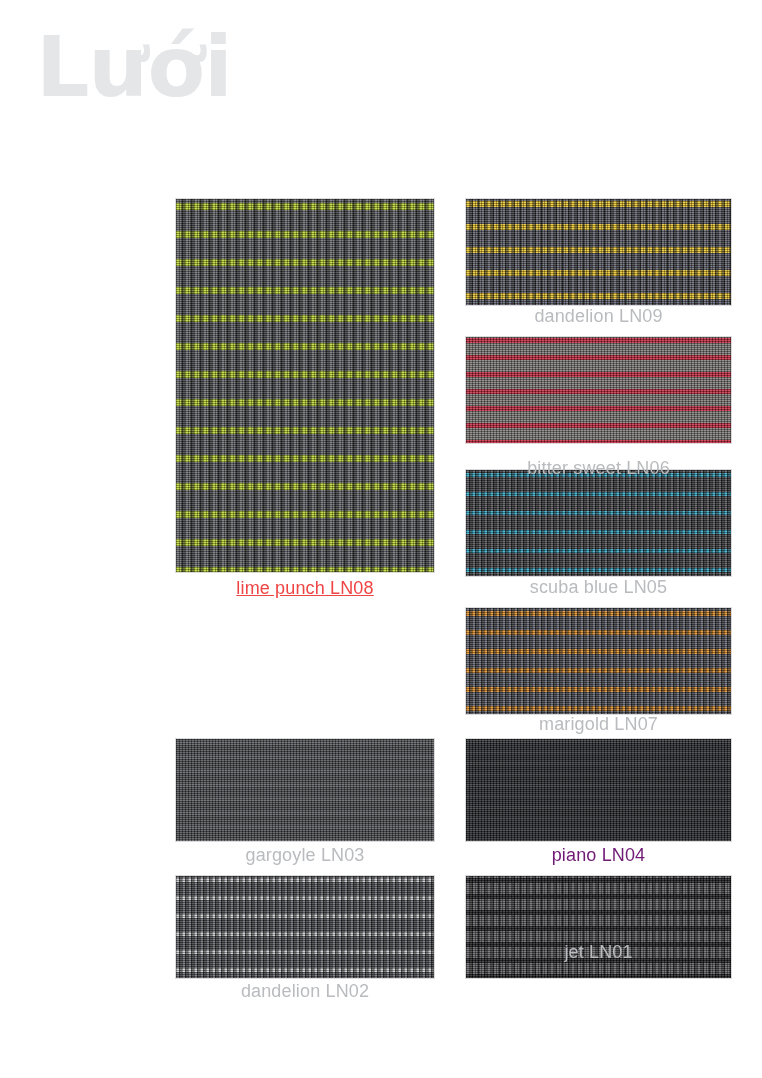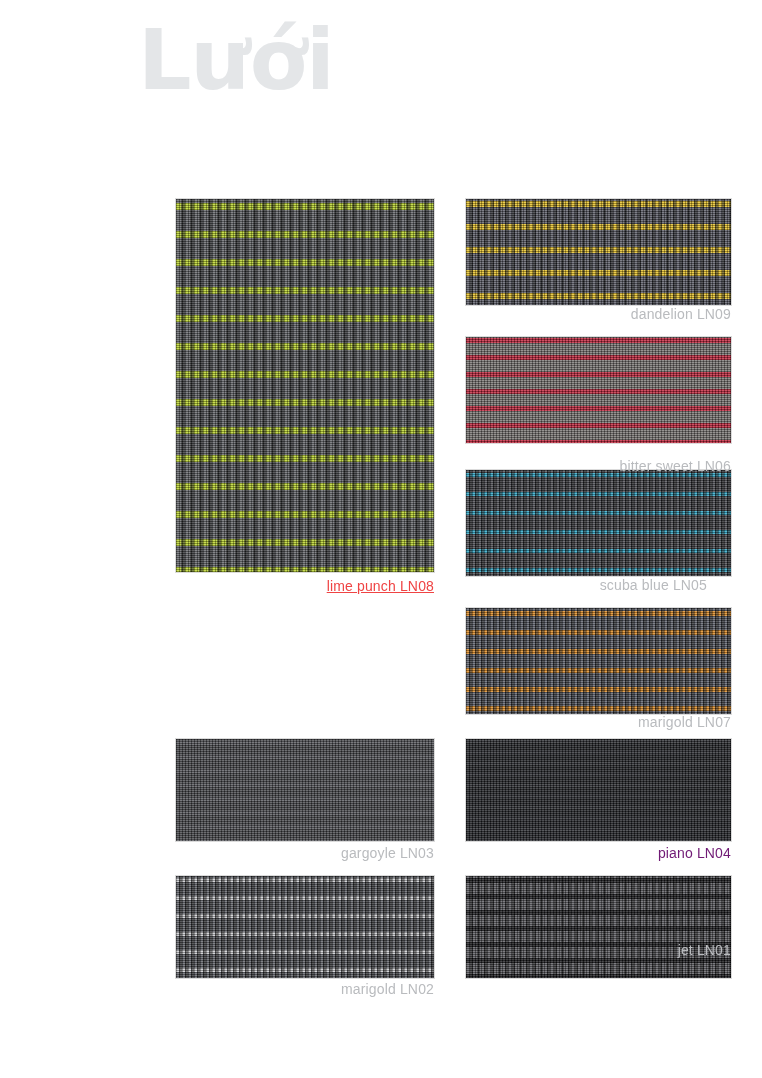--- a/index.html
+++ b/index.html
@@ -12,25 +12,24 @@
     height: 1078px;
     position: relative;
     font-family: "Liberation Sans", sans-serif;
     overflow: hidden;
   }
 
   
   #title-block {
     position: absolute;
     left: 36px;
-    top: 22px;
+    top: 29px;
     width: 400px;
     line-height: 0.92;
     user-select: none;
-    text-align: center;
   }
   .title-line {
     display: block;
     font-family: "DejaVu Sans", sans-serif;
     font-weight: bold;
     font-size: 84px;
     letter-spacing: -1px;
     margin: 0;
     padding: 0;
   }
@@ -57,24 +56,24 @@
       repeating-linear-gradient(to right,
         rgba(0,0,0,0.17) 0px, rgba(0,0,0,0.17) 1px,
         rgba(255,255,255,0.06) 1px, rgba(255,255,255,0.06) 3px);
     pointer-events: none;
   }
 
   
   .caption {
     position: absolute;
     font-family: "Liberation Sans", sans-serif;
-    font-size: 14px;
+    font-size: 18px;
     letter-spacing: 0.15px;
     color: #b9bbbe;
-    text-align: right;
+    text-align: center;
     white-space: nowrap;
     user-select: none;
   }
 
   
   .stripes {
     position: absolute;
     inset: 0;
     pointer-events: none;
   }
@@ -125,19 +124,19 @@
       <div class="stripes" style="background-image: repeating-linear-gradient(rgba(0, 0, 0, 0.18) 0px, rgba(0, 0, 0, 0.18) 1px, rgba(255, 255, 255, 0.06) 1px, rgba(255, 255, 255, 0.06) 2px), repeating-linear-gradient(to right, rgba(0, 0, 0, 0.16) 0px, rgba(0, 0, 0, 0.16) 1px, rgba(255, 255, 255, 0.07) 1px, rgba(255, 255, 255, 0.07) 3px);"></div>
     </div>
     <div class="swatch" style="left: 466px; top: 876px; width: 265px; height: 102px; background-color: rgb(90, 90, 95);">
       <div class="stripes" style="background-image: repeating-linear-gradient(rgba(0, 0, 0, 0) 0px, rgba(0, 0, 0, 0) 2px, rgb(26, 26, 30) 2px, rgb(26, 26, 30) 7px, rgba(0, 0, 0, 0) 7px, rgba(0, 0, 0, 0) 16px);"></div>
       <div class="stripes" style="background-image: repeating-linear-gradient(to right, rgba(0, 0, 0, 0) 0px, rgba(0, 0, 0, 0) 4px, rgba(0, 0, 0, 0.55) 4px, rgba(0, 0, 0, 0.55) 7px); mix-blend-mode: multiply;"></div>
       <div class="stripes" style="background-image: repeating-linear-gradient(rgba(0, 0, 0, 0.18) 0px, rgba(0, 0, 0, 0.18) 1px, rgba(255, 255, 255, 0.06) 1px, rgba(255, 255, 255, 0.06) 2px), repeating-linear-gradient(to right, rgba(0, 0, 0, 0.16) 0px, rgba(0, 0, 0, 0.16) 1px, rgba(255, 255, 255, 0.07) 1px, rgba(255, 255, 255, 0.07) 3px);"></div>
     </div>
     <div class="caption" style="left: 176px; top: 578px; width: 258px; color: #ef4444; text-decoration: underline;">lime punch LN08</div>
     <div class="caption" style="left: 466px; top: 306px; width: 265px; color: rgb(185, 187, 190);">dandelion LN09</div>
     <div class="caption" style="left: 466px; top: 443px; width: 265px; color: rgb(185, 187, 190); margin-top: 15px;">bitter sweet LN06</div>
-    <div class="caption" style="left: 442px; top: 577px; width: 265px; color: rgb(185, 187, 190);">scuba blue LN05</div>
+    <div class="caption" style="left: 466px; top: 577px; width: 265px; color: rgb(185, 187, 190);">scuba blue LN05</div>
     <div class="caption" style="left: 466px; top: 714px; width: 265px; color: rgb(185, 187, 190);">marigold LN07</div>
     <div class="caption" style="left: 176px; top: 845px; width: 258px; color: rgb(185, 187, 190);">gargoyle LN03</div>
     <div class="caption" style="left: 466px; top: 845px; width: 265px; color: #701a75;">piano LN04</div>
-    <div class="caption" style="left: 176px; top: 981px; width: 258px; color: rgb(185, 187, 190);">marigold LN02</div>
+    <div class="caption" style="left: 176px; top: 981px; width: 258px; color: rgb(185, 187, 190);">dandelion LN02</div>
     <div class="caption" style="left: 466px; top: 942px; width: 265px; color: rgb(185, 187, 190);">jet LN01</div>
   </div>
 
 </body></html>

